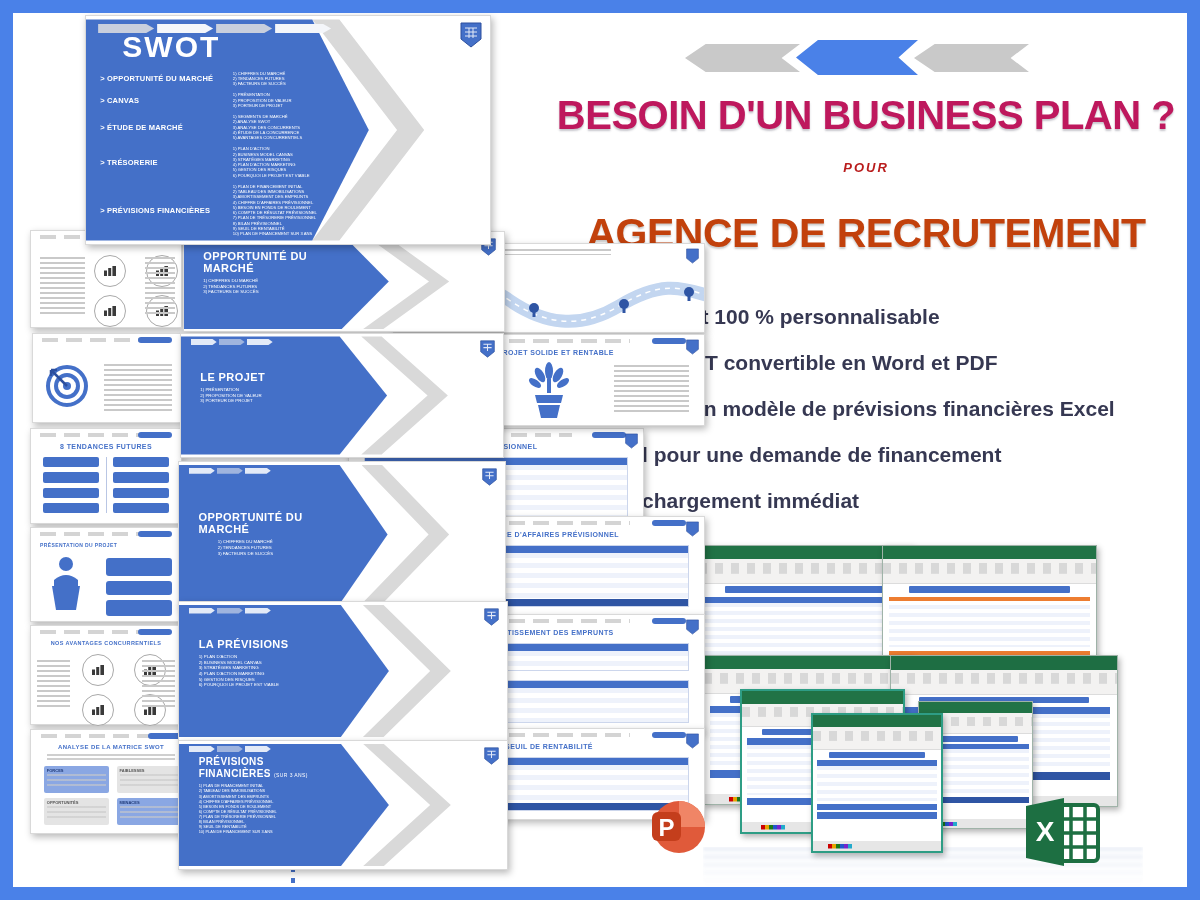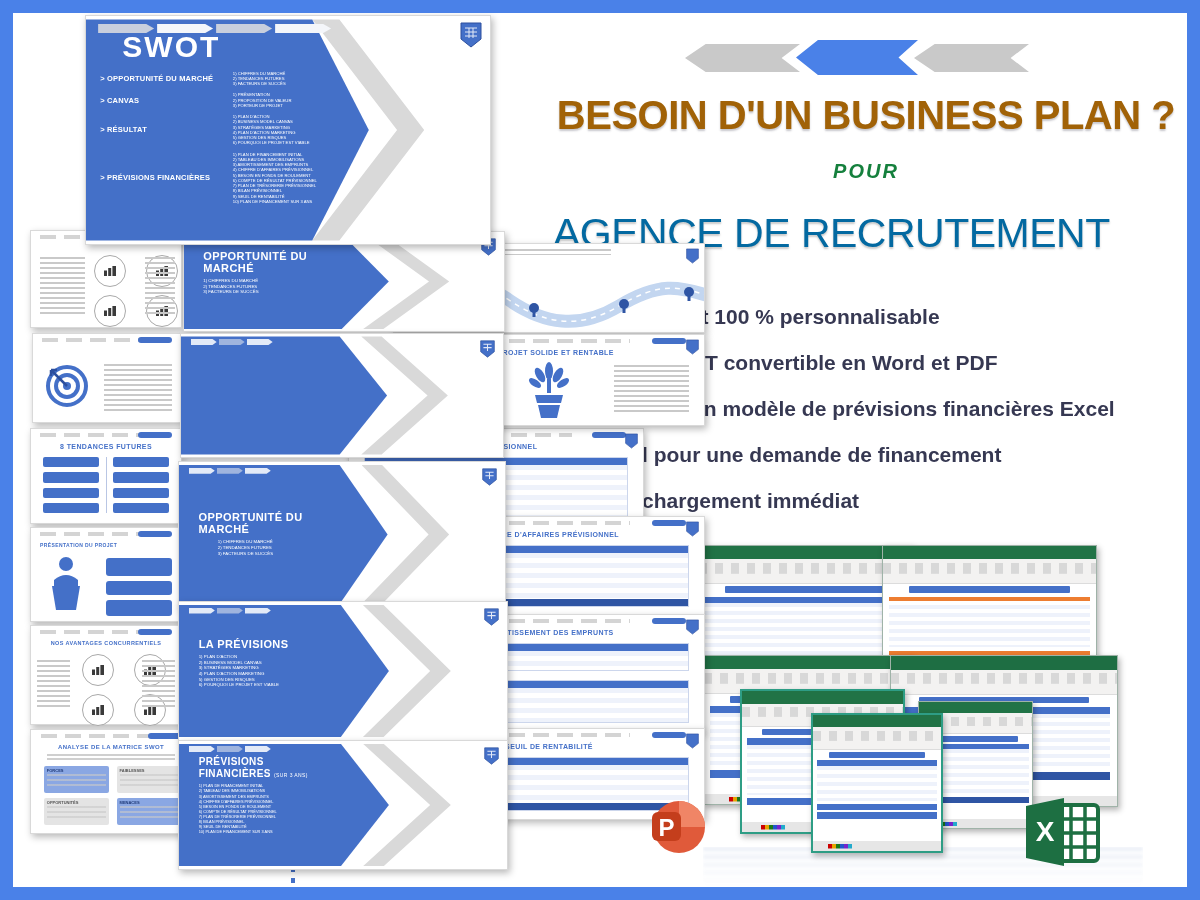--- a/index.html
+++ b/index.html
@@ -81,26 +81,26 @@
   .swot-grid .q.b{background:#8aa7e3;}
   .swot-grid .q.g{background:#e4e4e4;}
   .swot-grid .q em{display:block;font-style:normal;font-weight:bold;font-size:4px;color:#1f3a78;margin-bottom:1px;}
   .swot-grid .q.g em{color:#555;}
   .swot-grid .q .blines{height:60%;opacity:.6;}
   .swot-sub{position:absolute;left:10%;right:10%;top:24px;height:6px;
       background:repeating-linear-gradient(180deg,#cfcfcf 0 2px,transparent 2px 4px);}
 
   
   .banner-arrow{position:absolute;clip-path:polygon(0 50%,18% 0,100% 0,84% 50%,100% 100%,18% 100%);}
-  .headline{position:absolute;left:540px;top:80px;width:626px;text-align:center;color:#a16207;
+  .headline{position:absolute;left:540px;top:80px;width:626px;text-align:center;color:#be185d;
       font-size:40px;font-weight:800;letter-spacing:-.5px;text-shadow:0 2px 2px rgba(70,70,90,.3);}
-  .pour{position:absolute;left:540px;top:147px;width:626px;text-align:center;color:#15803d;
-      font-size:20px;font-weight:bold;font-style:italic;letter-spacing:2px;}
-  .audience{position:absolute;left:540px;top:197px;width:626px;color:#0369a1;
-      font-size:41px;font-weight:400;letter-spacing:-.5px;text-shadow:0 2px 2px rgba(80,80,80,.3);}
+  .pour{position:absolute;left:540px;top:147px;width:626px;text-align:center;color:#b91c1c;
+      font-size:13px;font-weight:bold;font-style:italic;letter-spacing:2px;}
+  .audience{position:absolute;left:540px;top:197px;width:626px;text-align:center;color:#c2410c;
+      font-size:41px;font-weight:700;letter-spacing:-.5px;text-shadow:0 2px 2px rgba(80,80,80,.3);}
 
   
   .features{position:absolute;left:548px;top:290px;display:flex;flex-direction:column;gap:19px;}
   .feature-row{display:flex;align-items:center;gap:12px;}
   .fi{width:27px;height:27px;border-radius:5px;display:flex;align-items:center;justify-content:center;flex:0 0 27px;}
   .fi.check{background:linear-gradient(180deg,#8ccf55,#54a42c);box-shadow:inset 0 0 0 1px rgba(255,255,255,.4);}
   .fi.download{background:linear-gradient(180deg,#ffb84d,#f08c00);box-shadow:inset 0 0 0 1px rgba(255,255,255,.4);}
   .feature-label{font-size:21px;font-weight:bold;color:#363852;}
 
   
@@ -154,21 +154,31 @@
       </div>
       <div class="pa-row">
         <div class="pa-label">CANVAS</div>
         <div class="pa-items">
               <div class="ln">1) PRÉSENTATION</div>
               <div class="ln">2) PROPOSITION DE VALEUR</div>
               <div class="ln">3) PORTEUR DE PROJET</div>
             </div>
       </div>
       <div class="pa-row">
-        <div class="pa-label">RÉSULTAT</div>
+        <div class="pa-label">ÉTUDE DE MARCHÉ</div>
+        <div class="pa-items">
+              <div class="ln">1) SEGMENTS DE MARCHÉ</div>
+              <div class="ln">2) ANALYSE SWOT</div>
+              <div class="ln">3) ANALYSE DES CONCURRENTS</div>
+              <div class="ln">4) ÉTUDE DE LA CONCURRENCE</div>
+              <div class="ln">5) AVANTAGES CONCURRENTIELS</div>
+            </div>
+      </div>
+      <div class="pa-row">
+        <div class="pa-label">TRÉSORERIE</div>
         <div class="pa-items">
               <div class="ln">1) PLAN D'ACTION</div>
               <div class="ln">2) BUSINESS MODEL CANVAS</div>
               <div class="ln">3) STRATÉGIES MARKETING</div>
               <div class="ln">4) PLAN D'ACTION MARKETING</div>
               <div class="ln">5) GESTION DES RISQUES</div>
               <div class="ln">6) POURQUOI LE PROJET EST VIABLE</div>
             </div>
       </div>
       <div class="pa-row">
@@ -425,20 +435,28 @@
   </div>
 
   <div class="slide chev" style="left:167px;top:320px;width:324px;height:125px;z-index:30">
     <div class="chev-gray"></div>
     <div class="chev-blue"></div>
     <div class="miniArrows">
           <i></i>
           <i></i>
           <i></i>
         </div>
+    <div class="chev-text" style="top:30%;">
+      <div class="chev-title">LE PROJET</div>
+      <div class="chev-items">
+            <div class="ln">1) PRÉSENTATION</div>
+            <div class="ln">2) PROPOSITION DE VALEUR</div>
+            <div class="ln">3) PORTEUR DE PROJET</div>
+          </div>
+    </div>
     <svg class="shield" width="15" height="18" viewBox="0 0 22 26">
       <path d="M1 1 h20 v16 l-10 8 -10 -8 z" fill="#4470c8" stroke="#2c4f9e"></path>
       <g stroke="#fff" stroke-width="1.5" opacity=".85">
             <path d="M5 6 h12 M5 11 h12 M11 6 v10"></path>
           </g>
     </svg>
   </div>
 
   <div class="slide chev" style="left:165px;top:448px;width:328px;height:147px;z-index:30">
     <div class="chev-gray"></div>

